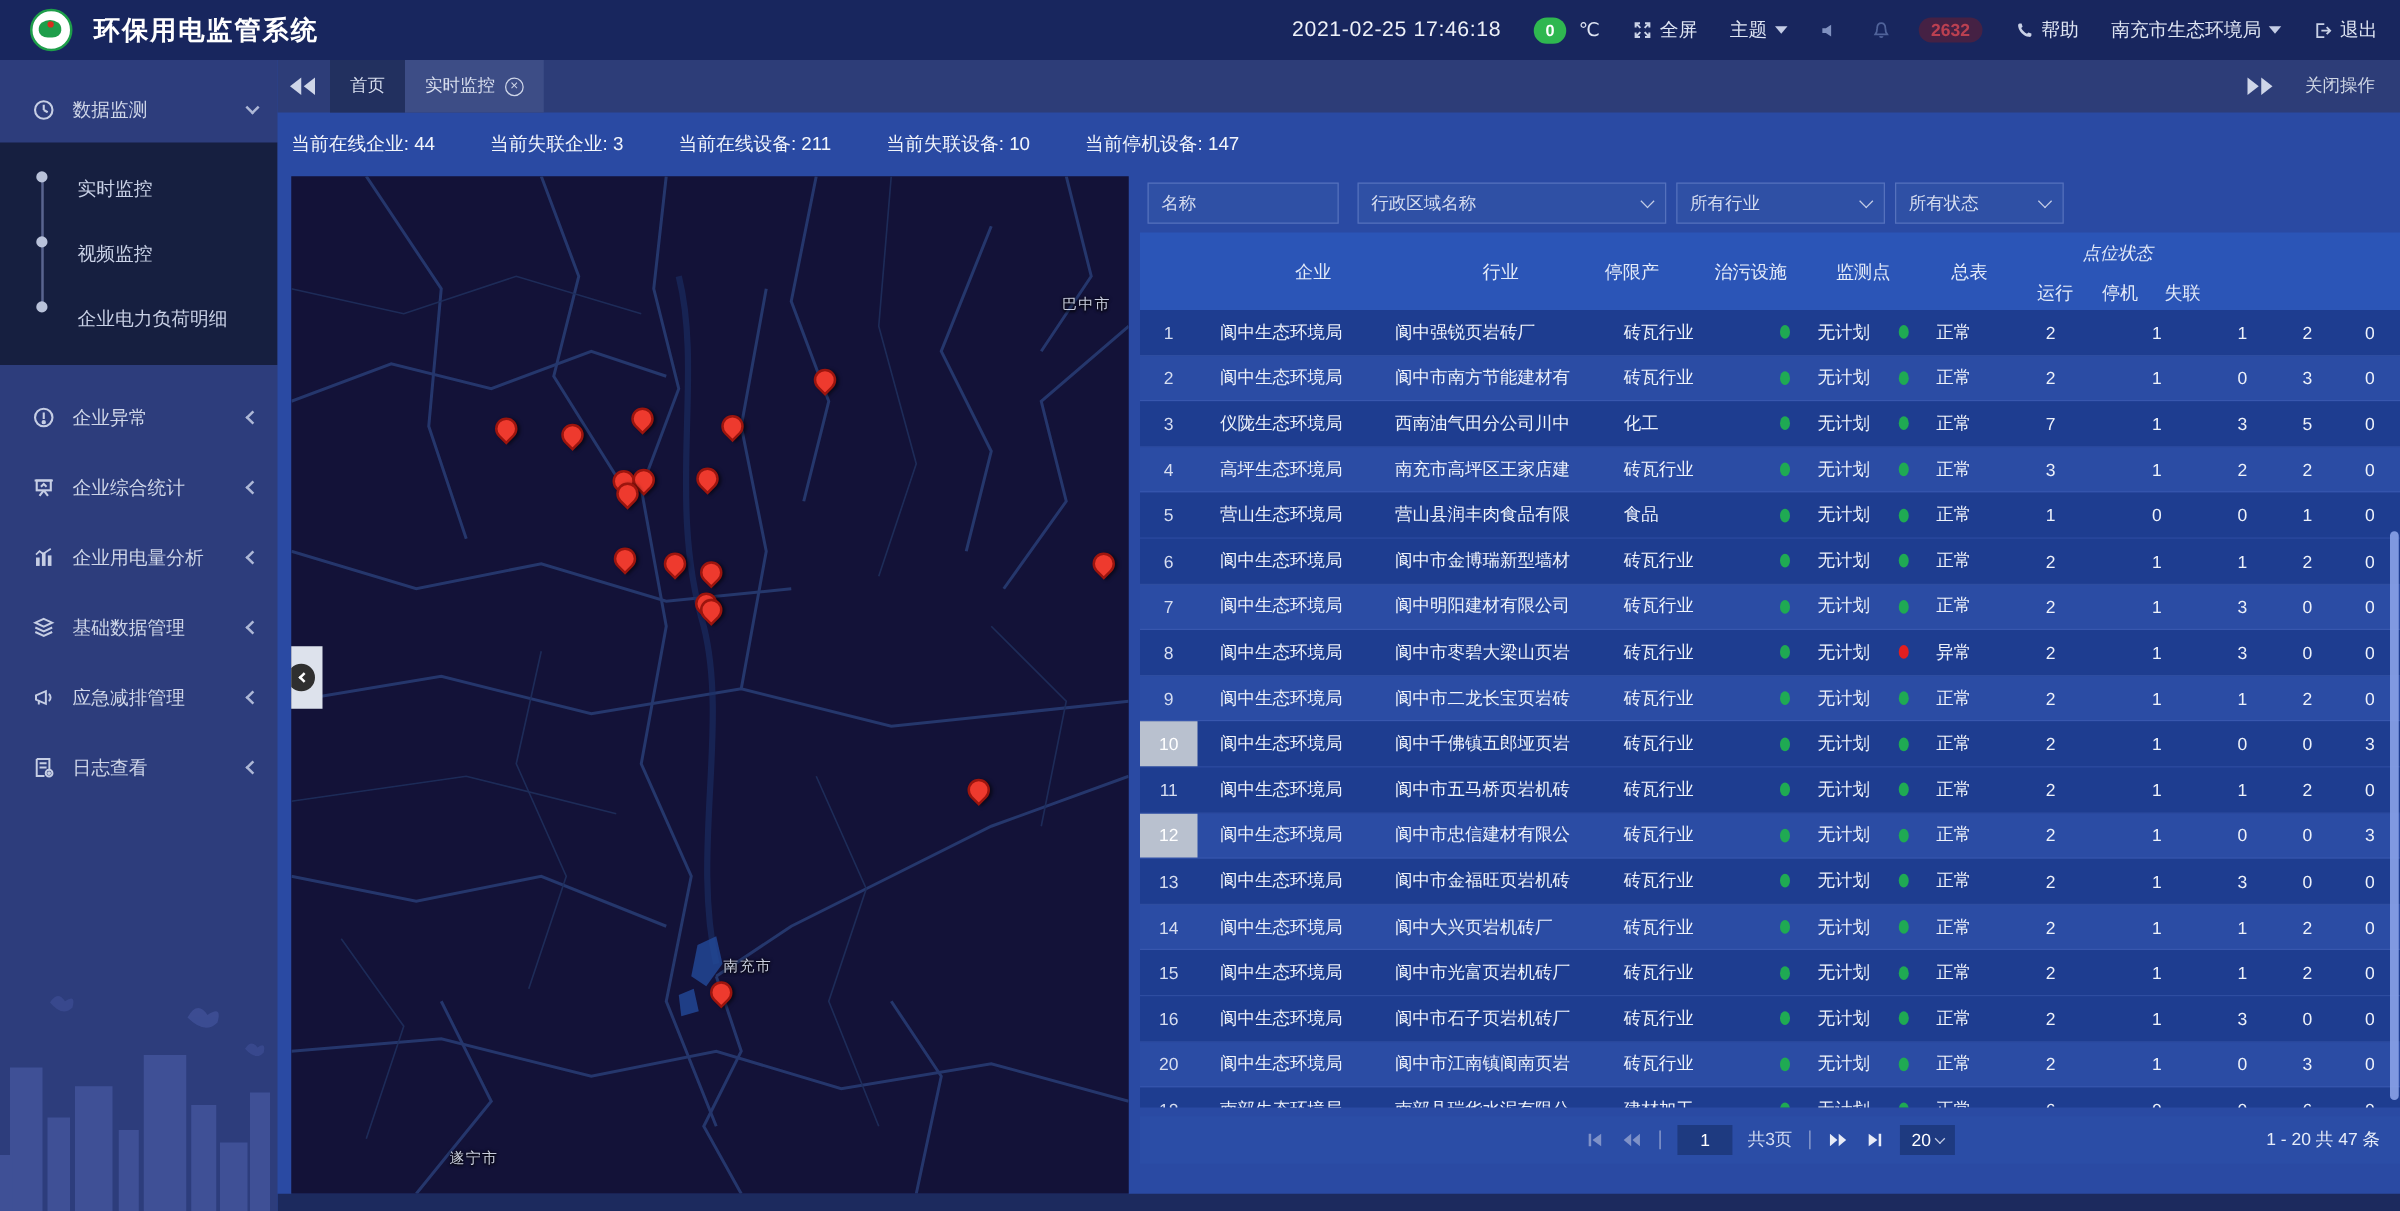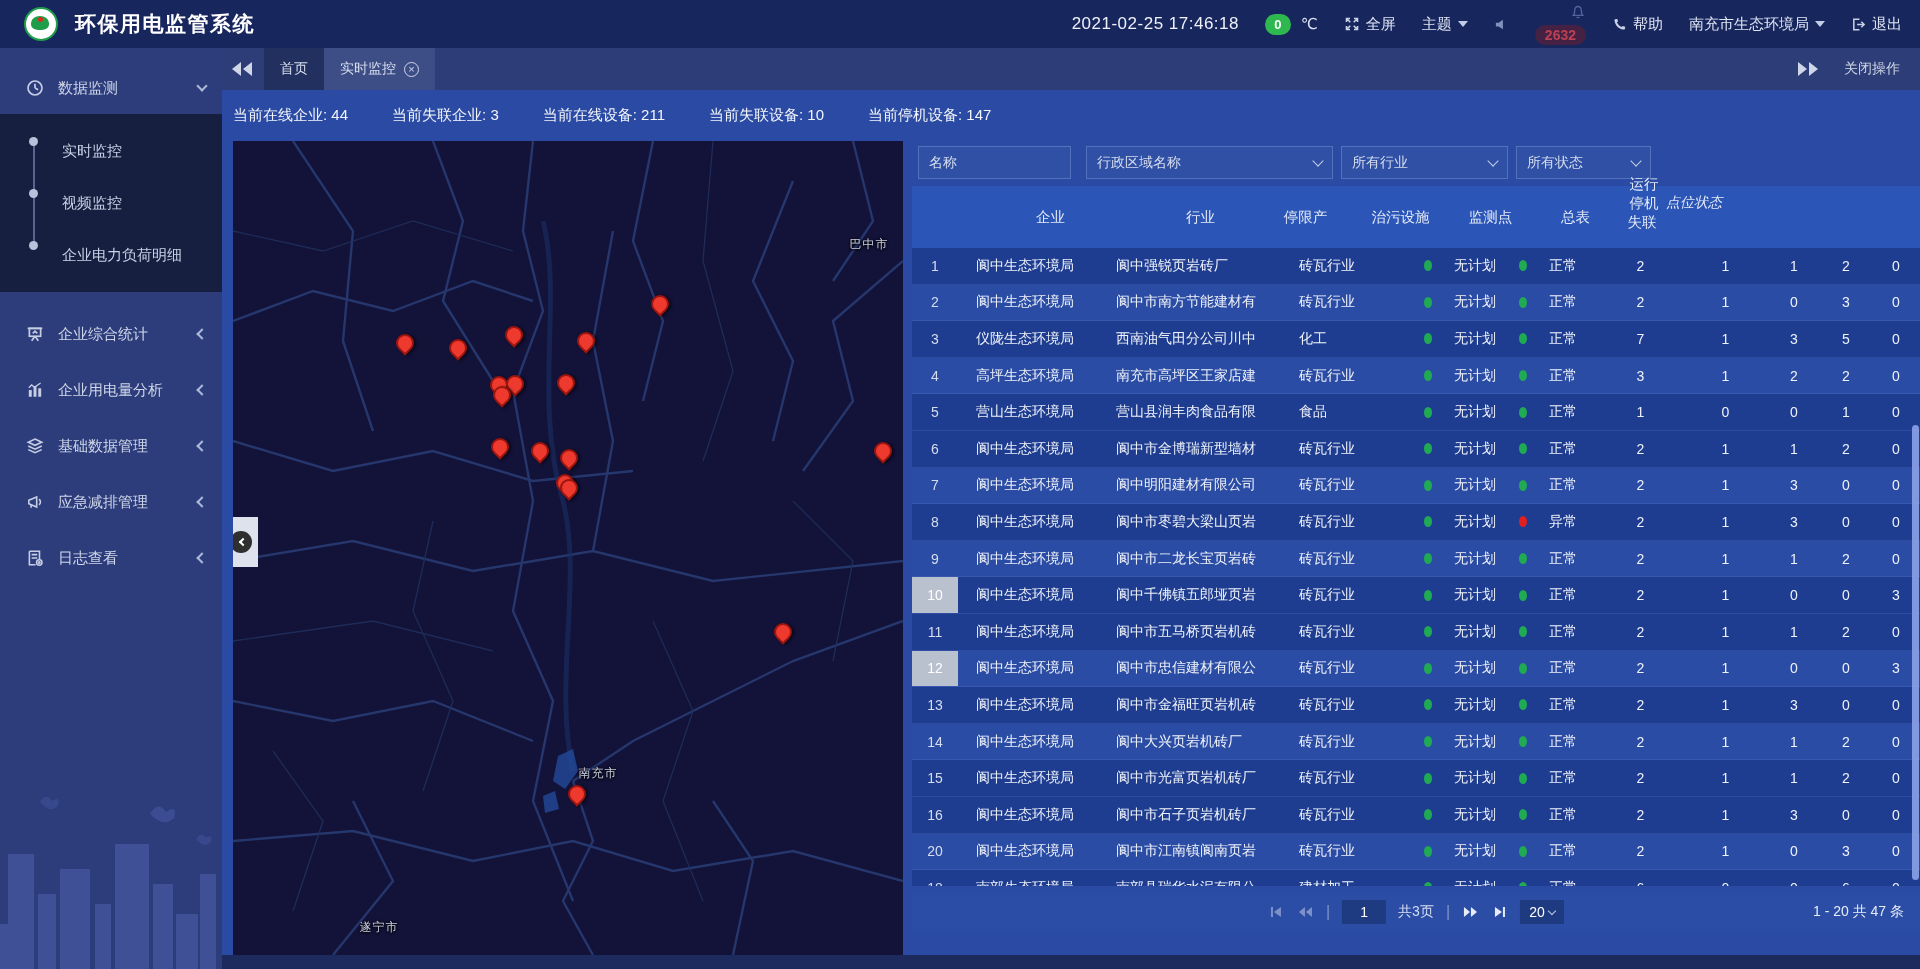--- a/index.html
+++ b/index.html
@@ -13,21 +13,21 @@
   .logo::after { content:""; position:absolute; left:12px; top:8px; width:5px; height:5px; border-radius:50%; background:#d82c1e; }
   .app-title { font-size:21px; font-weight:bold; letter-spacing:1.5px; margin-left:17px; color:#ffffff;text-align:center; }
   .header-right { margin-left:auto; display:flex; align-items:center; gap:0; padding-right:18px; font-size:15px; color:#dfe5f3; }
   .h-item { display:flex; align-items:center; gap:6px; margin-left:26px; white-space:nowrap; }
   .datetime { font-size:17px; color:#eef1f8; letter-spacing:.5px; }
   .temp-pill { min-width:26px; height:21px; padding:0 7px; border-radius:11px; background:#2fb750; color:#fff; font-size:13px; font-weight:bold; display:flex; align-items:center; justify-content:center; }
   .temp-unit { font-size:15px; color:#dfe5f3; margin-left:4px; }
   .caret-down { width:0; height:0; border-left:5px solid transparent; border-right:5px solid transparent; border-top:6px solid #c4cde6; display:inline-block; }
   .badge-pill { background:#4e2140; color:#d8454f; font-weight:bold; border-radius:10px; padding:2px 10px; font-size:14px; }
   .icon-svg { display:inline-block; vertical-align:middle; }
-  .bell-wrap { opacity:.85; display:flex; align-items:flex-end; gap:5px;flex-direction:column; }
+  .bell-wrap { opacity:.85; display:flex; align-items:center; gap:22px; }
 
   
   #sidebar { position:absolute; left:0; top:48px; width:222px; height:921px; background:#2d3d7c; z-index:4; overflow:hidden; }
   .menu-item { height:52px; display:flex; align-items:center; padding:0 16px 0 26px; color:#cfd6e8; font-size:15px; cursor:pointer; }
   .menu-item:first-child { margin-top:14px; }
   .menu-item .mi-icon { width:18px; height:18px; margin-right:14px; flex:0 0 auto; }
   .menu-item .mi-label { flex:1; }
   .chev { width:8px; height:8px; border-right:2px solid #aeb8d6; border-bottom:2px solid #aeb8d6; display:inline-block; }
   .chev-down { transform:rotate(45deg); margin-top:-4px; }
   .chev-left { transform:rotate(135deg); }
@@ -72,21 +72,21 @@
   #f-name { left:6px; width:153px; cursor:text; }
   #f-region { left:174px; width:247px; }
   #f-industry { left:429px; width:167px; }
   #f-status { left:604px; width:135px; }
 
   
   #thead { position:absolute; left:0; top:45px; width:1008px; height:62px; background:#2b55b7; display:flex; color:#e3eaf8; font-size:14.5px; }
   .hc { display:flex; align-items:center; justify-content:center; }
   .group-col { width:152px; position:relative; }
   .group-title { position:absolute; top:8px; left:0; width:100%; text-align:center; font-style:italic; font-size:14px; }
-  .group-sub { position:absolute; bottom:16px; left:0; width:100%; display:flex;flex-direction:column; }
+  .group-sub { position:absolute; bottom:4px; left:0; width:100%; display:flex; }
   .group-sub span { display:block; text-align:center; }
   #tbody { position:absolute; left:0; top:107px; width:1008px; height:638px; overflow:hidden; }
   .trow { display:flex; height:36.6px; align-items:center; font-size:14px; color:#eef2fa; border-bottom:1px solid rgba(90,120,200,.28); cursor:pointer; }
   .row-dark { background:#1e3d90; }
   .row-light { background:#2b4ca4; }
   .c { overflow:hidden; white-space:nowrap; }
   .c-num { width:46px; text-align:center; color:#d6ddf0; align-self:stretch; display:flex; align-items:center; justify-content:center; }
   .num-hl { background:#b9c1cf; color:#ffffff; }
   .c-region { width:150px; padding-left:18px; }
   .c-company { width:185px; padding-left:8px; }
@@ -185,20 +185,29 @@
     <div class="submenu-item">
       <span class="node-dot"></span>
       <span>视频监控</span>
     </div>
     <div class="submenu-item">
       <span class="node-dot"></span>
       <span>企业电力负荷明细</span>
     </div>
   </div>
   <div class="collapsed-group">
+    <div class="menu-item">
+      <svg class="mi-icon" viewBox="0 0 16 16" stroke="#c6cee4" stroke-width="1.5" fill="none">
+        <circle cx="8" cy="8" r="6.2"></circle>
+          <path d="M8 4.5 V9"></path>
+          <circle cx="8" cy="11.3" r="0.8" fill="#c6cee4"></circle>
+      </svg>
+      <span class="mi-label">企业异常</span>
+      <span class="chev chev-left"></span>
+    </div>
     <div class="menu-item">
       <svg class="mi-icon" viewBox="0 0 16 16" stroke="#c6cee4" stroke-width="1.5" fill="none">
         <path d="M1.5 3 H14.5"></path>
           <rect x="3" y="3" width="10" height="7"></rect>
           <path d="M8 10 L5 14 M8 10 L11 14 M6 7.5 L8 5.5 L10 7.5"></path>
       </svg>
       <span class="mi-label">企业综合统计</span>
       <span class="chev chev-left"></span>
     </div>
     <div class="menu-item">

